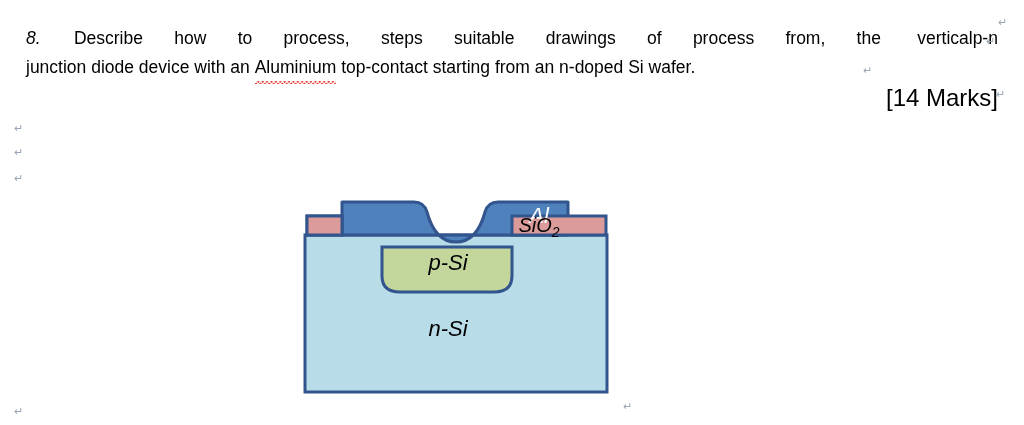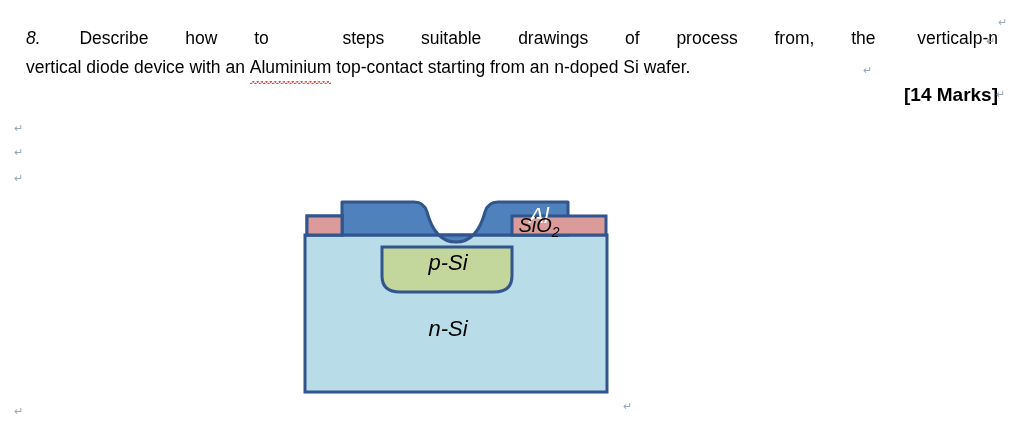--- a/index.html
+++ b/index.html
@@ -68,22 +68,22 @@
       radial-gradient(circle at 1.1px 2.6px, #e8453c 1.0px, rgba(0,0,0,0) 1.2px),
       radial-gradient(circle at 3.3px 0.6px, #e8453c 1.0px, rgba(0,0,0,0) 1.2px);
     background-size: 4.4px 3px;
     background-repeat: repeat-x;
   }
 
   .marks {
     position: absolute;
     right: 26px;
     top: 84px;
-    font-size: 19px;
-    font-weight: bold;
+    font-size: 24px;
+    font-weight: normal;
   }
 
   
   .fmark {
     color: #9aa7b4;
     font-size: 11px;
     position: absolute;
   }
 
   
@@ -108,20 +108,21 @@
 
   <div class="q-line q-line-1">
     <span class="q-num jw">8.</span>
     <span class="gap"></span>
     <span class="jw">Describe</span>
     <span class="gap"></span>
     <span class="jw">how</span>
     <span class="gap"></span>
     <span class="jw">to</span>
     <span class="gap"></span>
+    <span class="jw">process,</span>
     <span class="gap"></span>
     <span class="jw">steps</span>
     <span class="gap"></span>
     <span class="jw">suitable</span>
     <span class="gap"></span>
     <span class="jw">drawings</span>
     <span class="gap"></span>
     <span class="jw">of</span>
     <span class="gap"></span>
     <span class="jw">process</span>
@@ -129,21 +130,21 @@
     <span class="jw">from,</span>
     <span class="gap"></span>
     <span class="jw">the</span>
     <span class="gap"></span>
     <span class="gap-sm"></span>
     <span class="jw">vertical </span>
     <span class="jw ital">p-n</span>
   </div>
 
   <div class="q-line q-line-2">
-    <span>vertical diode device with an </span><span class="spell">Aluminium</span><span> top-contact starting from an </span><span class="ital">n</span><span>-doped Si wafer.</span>
+    <span>junction diode device with an </span><span class="spell">Aluminium</span><span> top-contact starting from an </span><span class="ital">n</span><span>-doped Si wafer.</span>
   </div>
 </div>
 
 <div class="marks">[14 Marks]</div>
 
 <span class="fmark" style="left:998px; top:16px;">↵</span>
 <span class="fmark" style="left:986px; top:35px;">↵</span>
 <span class="fmark" style="left:863px; top:64px;">↵</span>
 <span class="fmark" style="left:996px; top:88px;">↵</span>
 <span class="fmark" style="left:14px;  top:122px;">↵</span>

